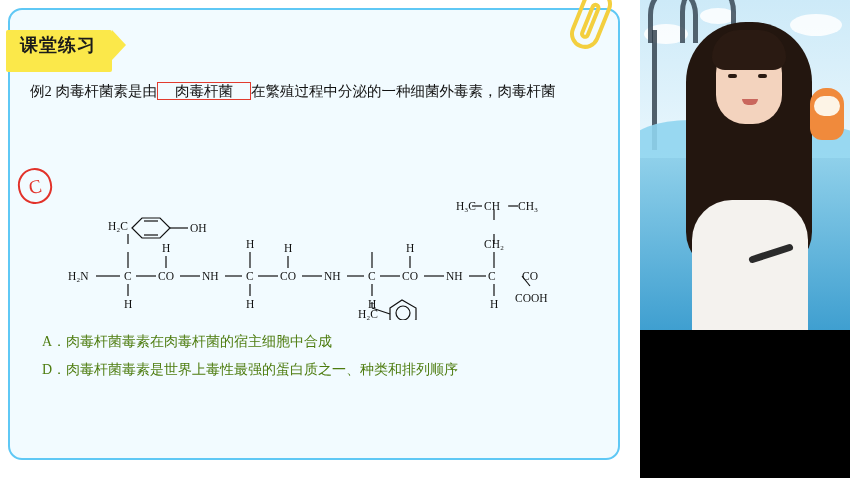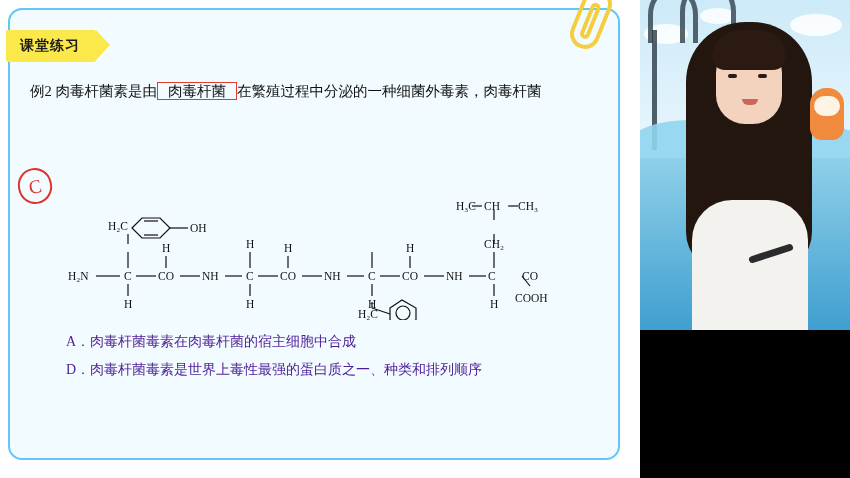--- a/index.html
+++ b/index.html
@@ -61,25 +61,25 @@
     height: 38px;
     border: 4px solid #f3cf3f;
     border-radius: 10px;
     box-sizing: border-box;
   }
   
   .banner {
     position: absolute;
     left: 6px;
     top: 30px;
-    height: 32px;
+    height: 42px;
     padding: 0 16px 0 14px;
     background: #fbe84a;
     color: #1b1b1b;
-    font-size: 14px;
+    font-size: 18px;
     font-weight: bold;
     line-height: 30px;
     letter-spacing: 1px;
     border-radius: 2px;
   }
   .banner::after {
     content: "";
     position: absolute;
     right: -14px;
     top: 0;
@@ -94,21 +94,21 @@
     top: 78px;
     width: 570px;
     color: #111111;
     font-size: 14.5px;
     line-height: 27px;
     font-family: "Liberation Serif", serif;
   }
   .qline { white-space: nowrap; }
   .boxed {
     border: 1.6px solid #e23b2e;
-    padding: 0 10px;
+    padding: 0 17px;
     margin-top: 36px;
   }
   
   .answer-mark {
     position: absolute;
     left: 18px;
     top: 168px;
     width: 34px;
     height: 36px;
     border: 2.5px solid #e2322a;
@@ -131,23 +131,22 @@
   }
   .figure svg { display: block; }
   
   .options {
     position: absolute;
     left: 42px;
     top: 328px;
     width: 540px;
     font-size: 14px;
     line-height: 28px;
-    color: #4c1d95;
+    color: #4d7c0f;
     font-family: "Liberation Serif", serif;
-    margin-left: 24px;
   }
   .opt { white-space: nowrap; }
   .opt .lbl { display: inline-block; width: 24px; }
   
   .video {
     position: absolute;
     left: 640px;
     top: 0;
     width: 210px;
     height: 478px;

